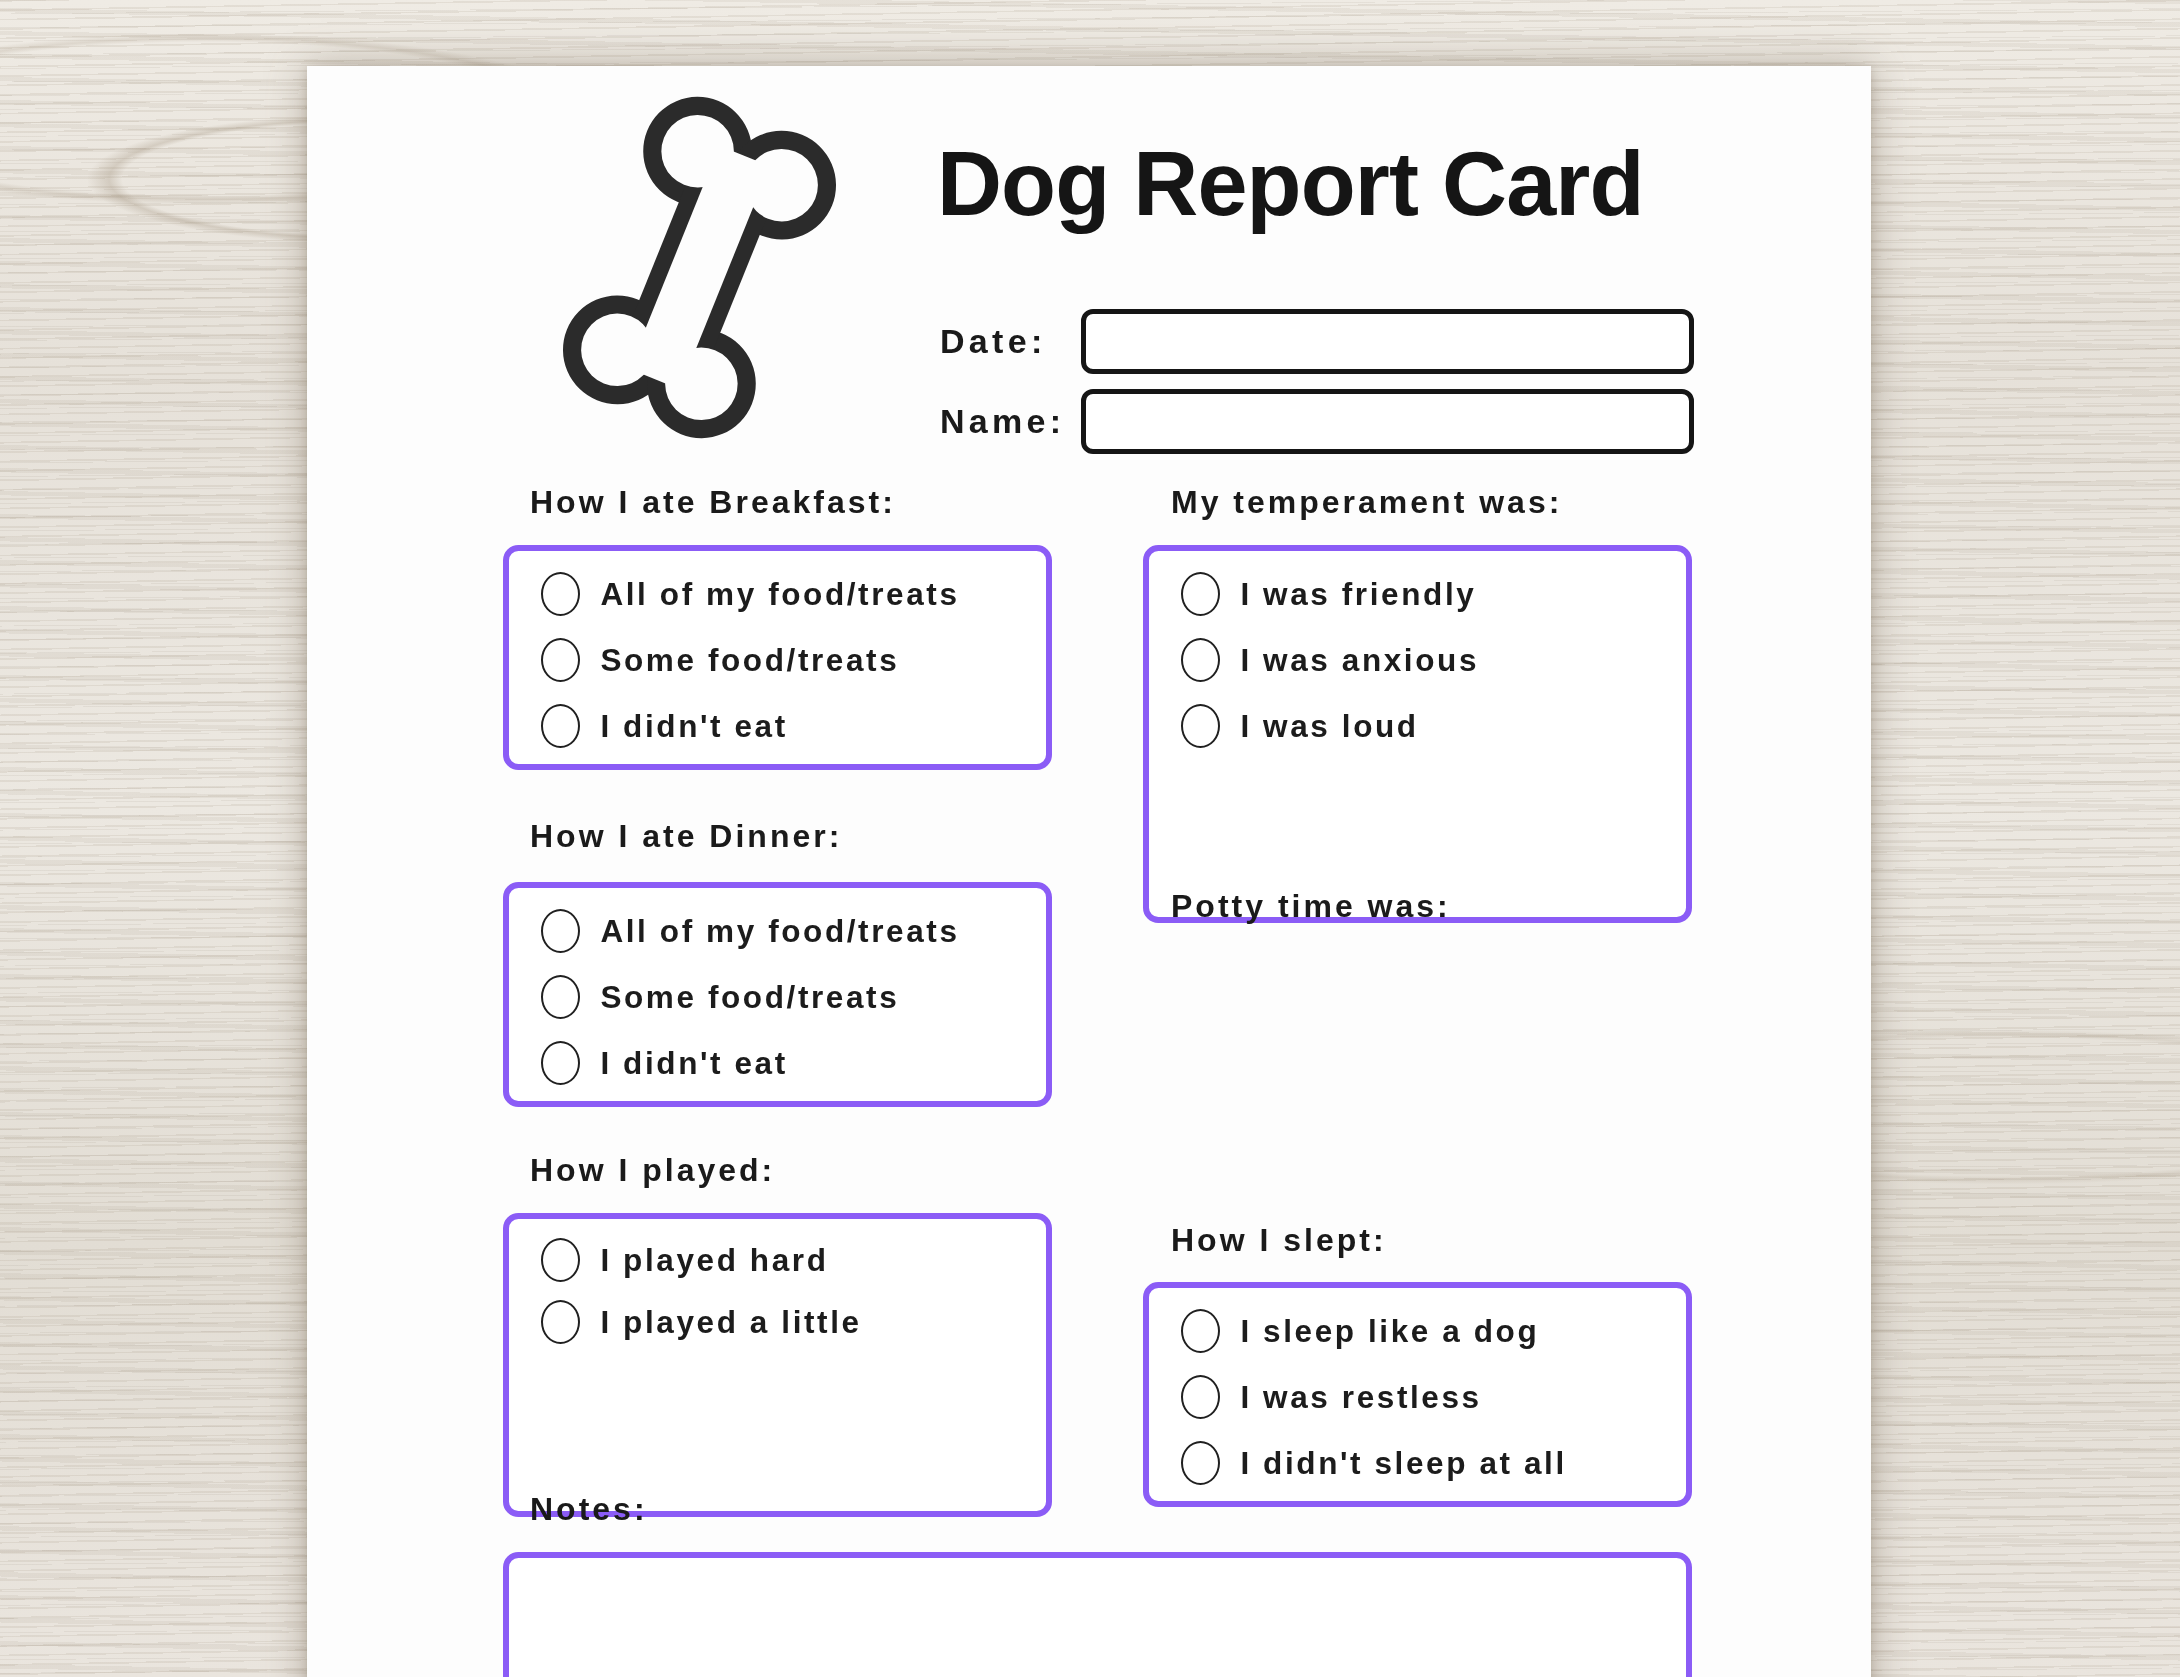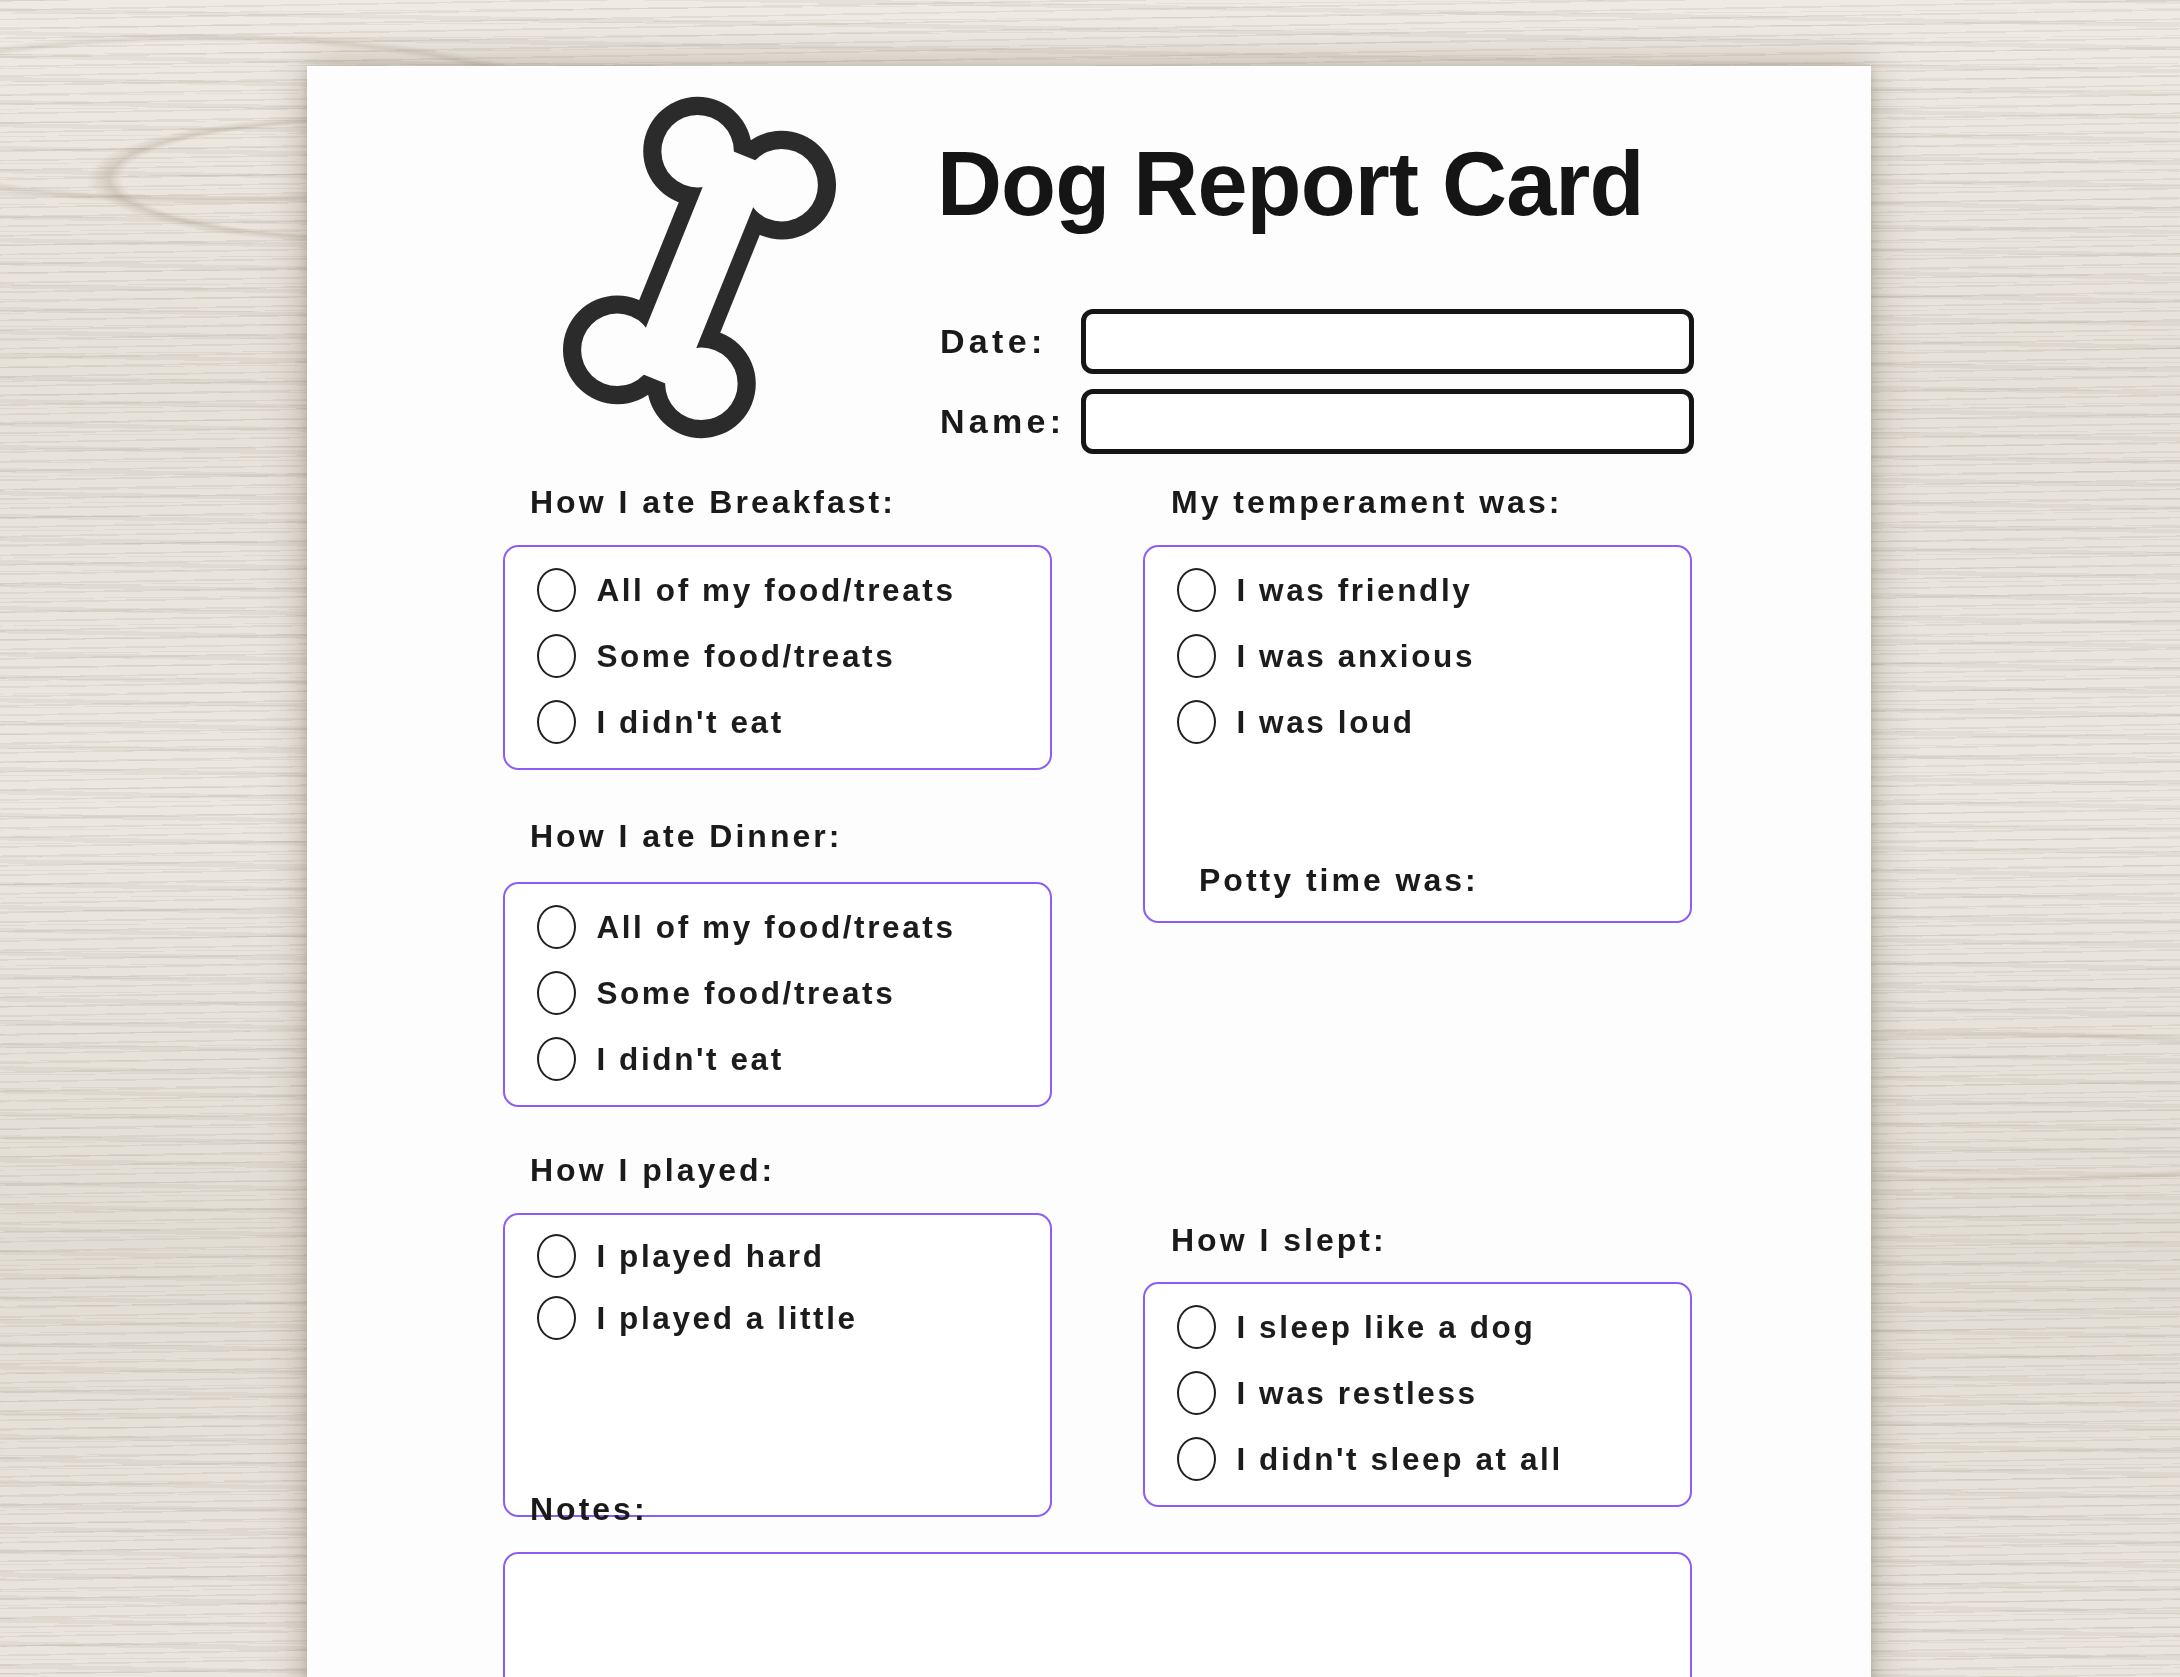--- a/index.html
+++ b/index.html
@@ -40,21 +40,21 @@
   .field-input{
     width:603px; height:55px; background:#fff;
     border:5.1px solid #151515; border-radius:12px;
   }
   .sec-heading{
     position:absolute; font-size:32px; font-weight:bold; letter-spacing:3px;
     color:#1a1a1a; white-space:nowrap; line-height:1.1;
   }
   .opt-box{
     position:absolute; background:#fff;
-    border:2px solid #8b5cf6; border-radius:15.3px;
+    border:6px solid #8b5cf6; border-radius:15.3px;
     box-sizing:border-box; padding-top:10.2px;
   }
   .col-left{left:196px; width:549px;}
   .col-right{left:836px; width:549px;}
   .hl{left:223px;} .hr{left:864px;}
   .opt-row{display:flex; align-items:center; height:66px; padding-left:32px;}
   .box-played .opt-row{height:62px;}
   .radio{
     flex:0 0 auto; width:35px; height:40px;
     border:2.6px solid #202020; border-radius:50%; background:#fff;
@@ -62,21 +62,21 @@
   .opt-label{
     margin-left:20.4px; font-size:31.5px; font-weight:bold; letter-spacing:2.6px;
     color:#1c1c1c; white-space:nowrap;
   }
   .h-breakfast{top:419px;} .box-breakfast{top:479px; height:225px;}
   .h-dinner{top:753px;}    .box-dinner{top:816px; height:225px;}
   .h-played{top:1087px;}   .box-played{top:1147px; height:304px;}
   .h-notes{top:1426px;}
   .box-notes{top:1486px; left:196px; width:1189px; height:528px;}
   .h-temper{top:419px;}    .box-temper{top:479px; height:378px;}
-  .h-potty{top:797px;margin-left:28px;}     .box-potty{top:882px; height:225px;}
+  .h-potty{top:823px;}     .box-potty{top:882px; height:225px;}
   .h-slept{top:1157px;}    .box-slept{top:1216px; height:225px;}
   .badge{position:absolute; left:1617px; top:1118px; width:511px; height:511px; z-index:5;}
   .badge svg{width:100%; height:100%; display:block;}
   .badge-line{
     font-family:"Liberation Sans", sans-serif;
     font-weight:bold; letter-spacing:7px; fill:#ffffff;
   }
 </style>
 </head>
 <body>

